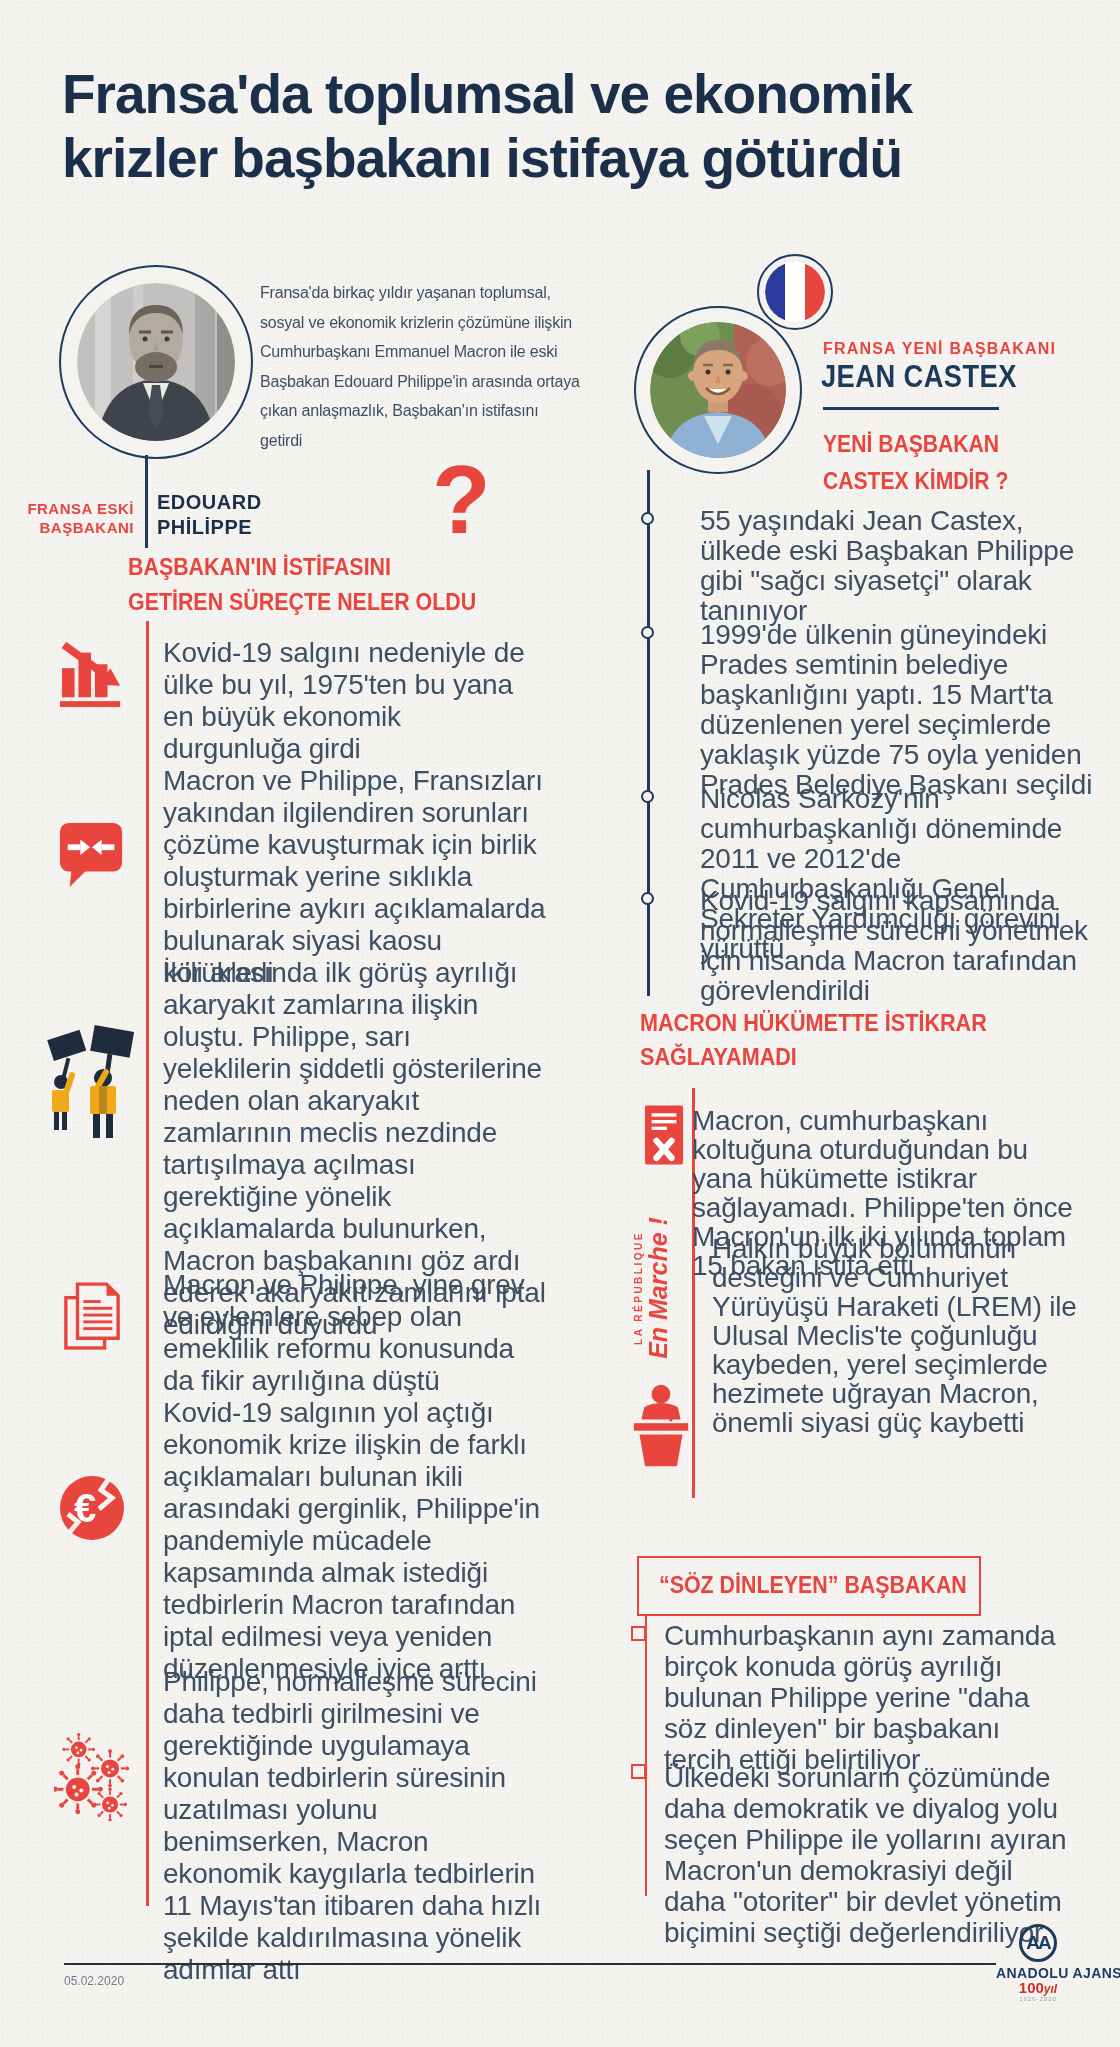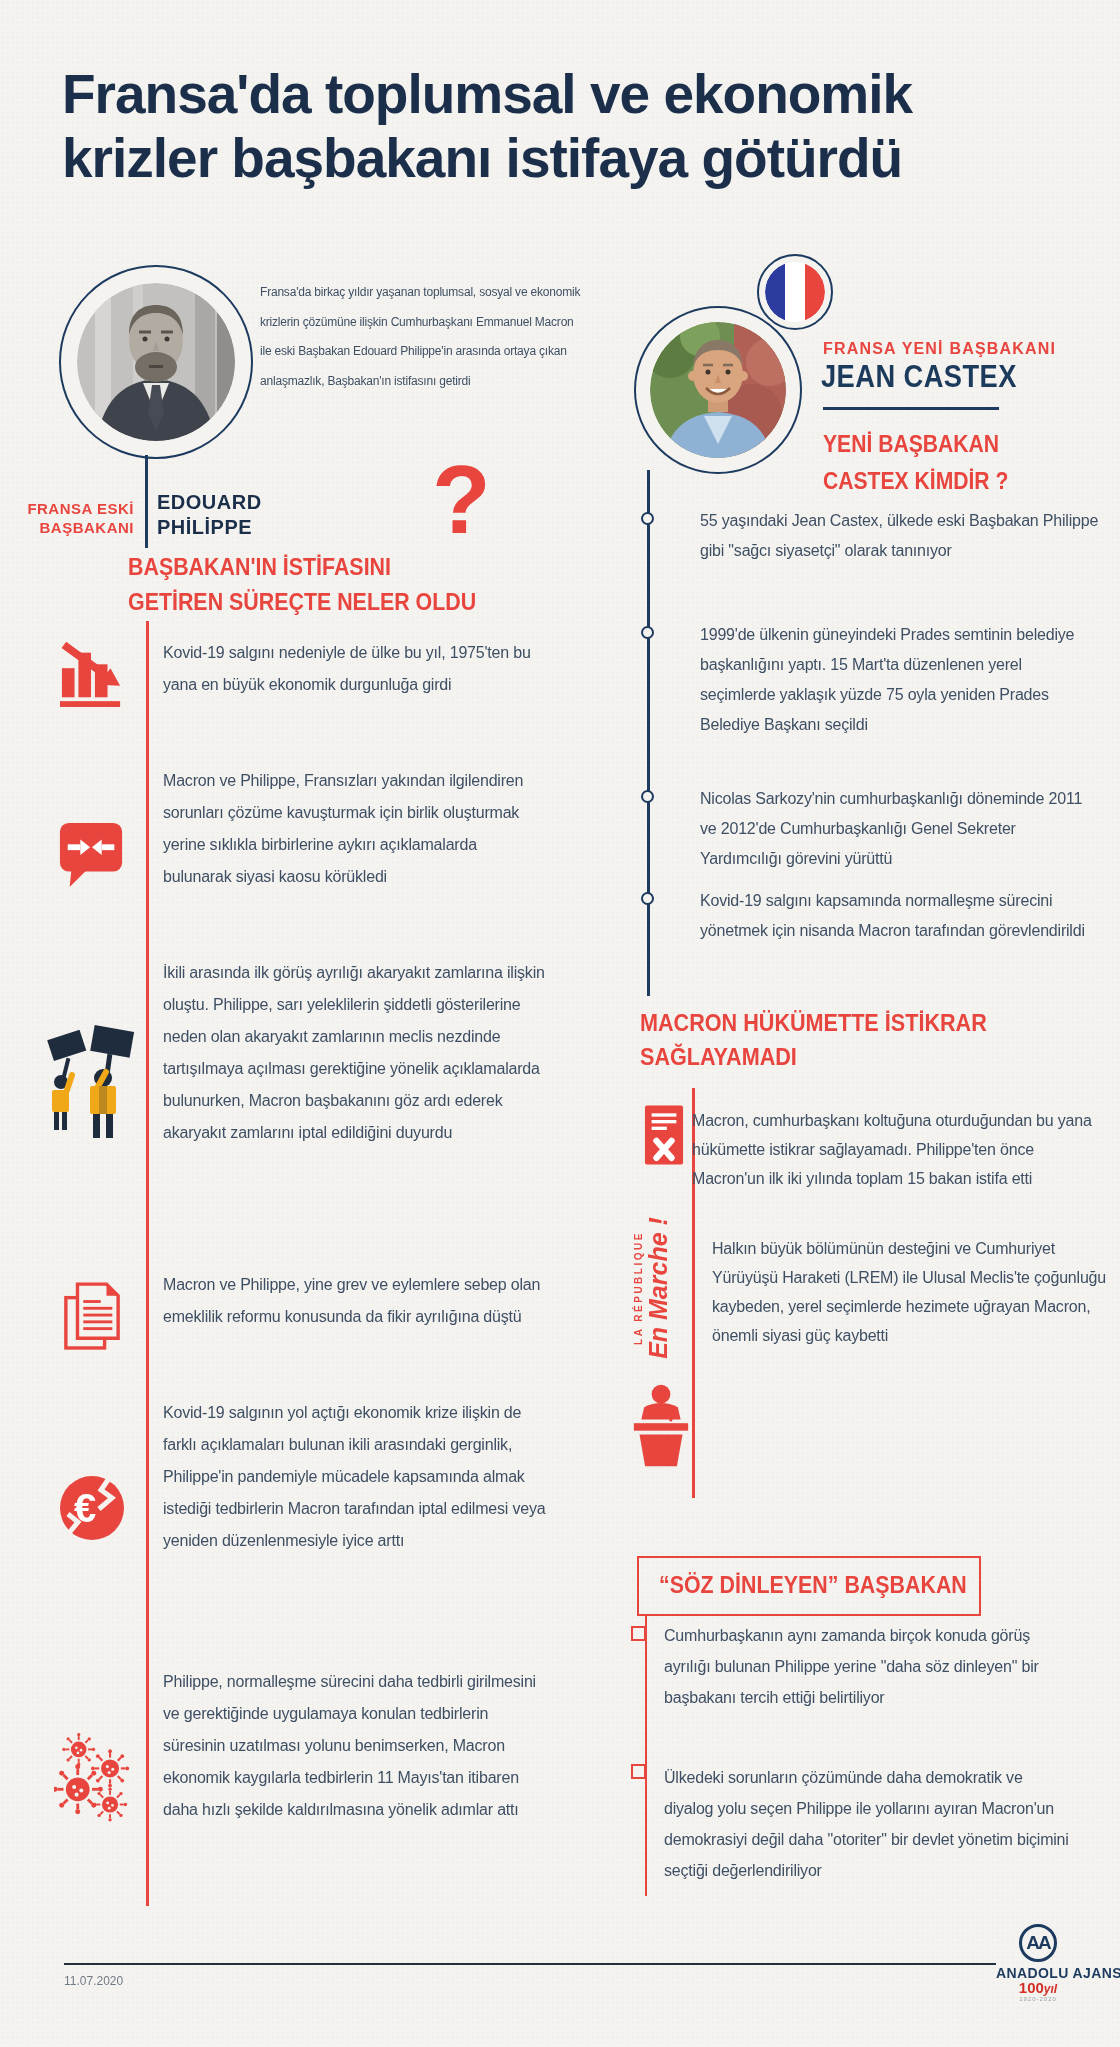--- a/index.html
+++ b/index.html
@@ -1,22 +1,22 @@
 <!DOCTYPE html>
 <html lang="tr"><head>
 <meta charset="utf-8">
 <style>
   html,body{margin:0;padding:0;}
   body{font-family:"Liberation Sans", sans-serif; background:#e9e8e6;}
   .page{position:relative;width:1120px;height:2047px;margin:0 auto;background:#f4f3f0;overflow:hidden;
         background-image:radial-gradient(rgba(110,115,125,0.05) 1px, transparent 1px);background-size:5px 5px;}
   .abs{position:absolute;}
   .title{left:62px;top:62px;width:1015px;font-size:55px;line-height:64px;font-weight:800;color:#1b2e4a;letter-spacing:-1px;}
-  .body-text{position:absolute;font-size:16px;line-height:32px;color:#3e4f63;letter-spacing:-0.2px;}
-  .intro{left:260px;top:278px;width:322px;font-size:12px;line-height:29.5px;}
+  .body-text{position:absolute;font-size:28px;line-height:32px;color:#3e4f63;letter-spacing:-0.2px;}
+  .intro{left:260px;top:278px;width:322px;font-size:16px;line-height:29.5px;}
   .ring{position:absolute;border-radius:50%;border:2px solid #1d3a5f;background:#f4f3f0;display:flex;align-items:center;justify-content:center;}
   .photo{border-radius:50%;overflow:hidden;display:block;}
   .vline{position:absolute;}
   .navy-line{background:#1d3a5f;}
   .red-line{background:#e8453e;}
   .role-label{position:absolute;font-size:15px;line-height:19px;font-weight:bold;color:#e8453e;letter-spacing:0.5px;}
   .name-label{position:absolute;font-size:20px;line-height:25px;font-weight:bold;color:#1b2e4a;letter-spacing:0.5px;}
   .red-heading{position:absolute;color:#e8453e;font-weight:800;transform-origin:0 0;}
   .qmark{left:432px;top:452px;font-size:96px;font-weight:900;color:#e8453e;line-height:1;}
   .tl-dot{position:absolute;width:13px;height:13px;border:2.5px solid #1d3a5f;border-radius:50%;background:#f4f3f0;box-sizing:border-box;}
@@ -320,21 +320,21 @@
   <div class="who-box">
     <span>“SÖZ DİNLEYEN” BAŞBAKAN</span>
   </div>
   <div class="vline red-line abs" style="left:645px;top:1616px;width:2px;height:280px;"></div>
   <span class="sq-dot" style="left:631px;top:1626px;"></span>
   <span class="sq-dot" style="left:631px;top:1764px;"></span>
   <p class="body-text" style="left:664px;top:1762px;width:410px;line-height:31px;margin:0;">Ülkedeki sorunların çözümünde daha demokratik ve diyalog yolu seçen Philippe ile yollarını ayıran Macron'un demokrasiyi değil daha "otoriter" bir devlet yönetim biçimini seçtiği değerlendiriliyor</p>
   <p class="body-text" style="left:664px;top:1620px;width:410px;line-height:31px;margin:0;">Cumhurbaşkanın aynı zamanda birçok konuda görüş ayrılığı bulunan Philippe yerine "daha söz dinleyen" bir başbakanı tercih ettiği belirtiliyor</p>
 
   <div class="abs footer-line"></div>
-  <div class="abs date">11.07.2020</div>
+  <div class="abs date">05.02.2020</div>
   <div class="abs aa-wrap">
     <div class="aa-circle">AA</div>
     <div class="aa-agency">ANADOLU AJANSI</div>
     <div class="aa-cent"><span>100</span><i>yıl</i></div>
     <div class="aa-years">1920-2020</div>
   </div>
 
 </div>
 
 </body></html>

